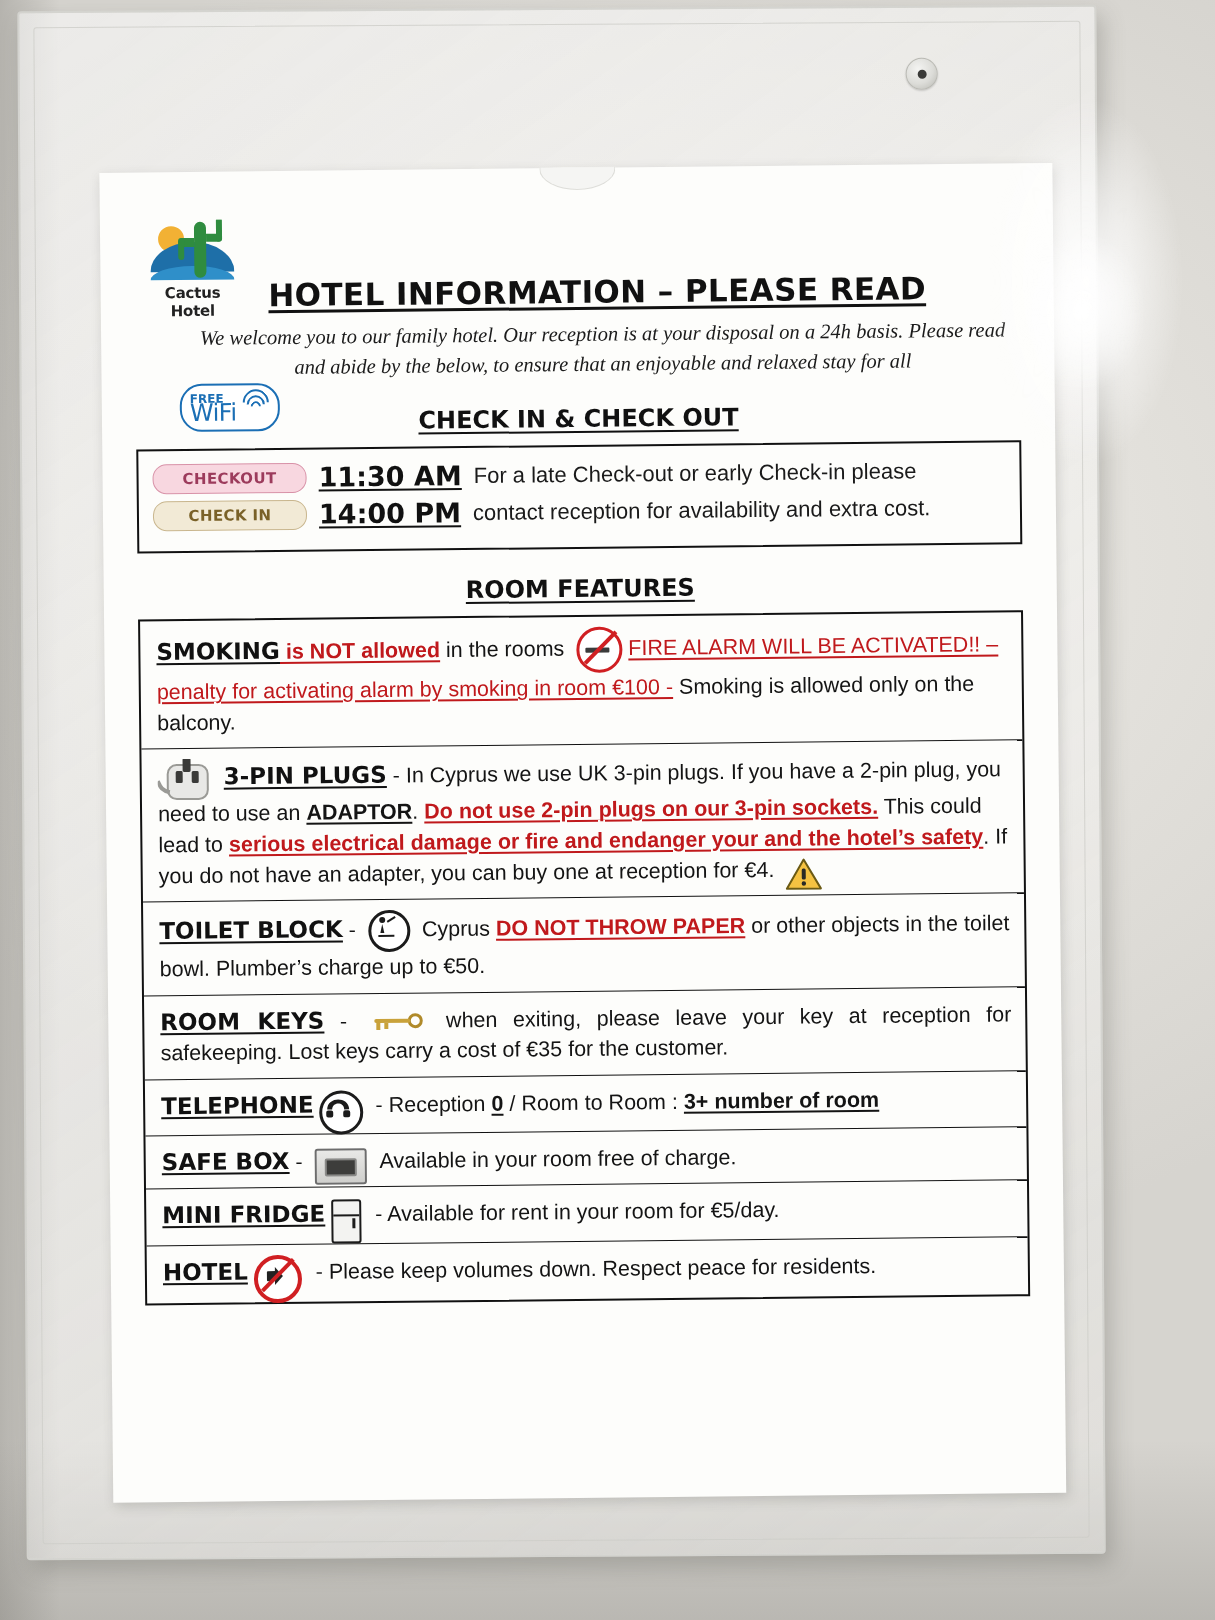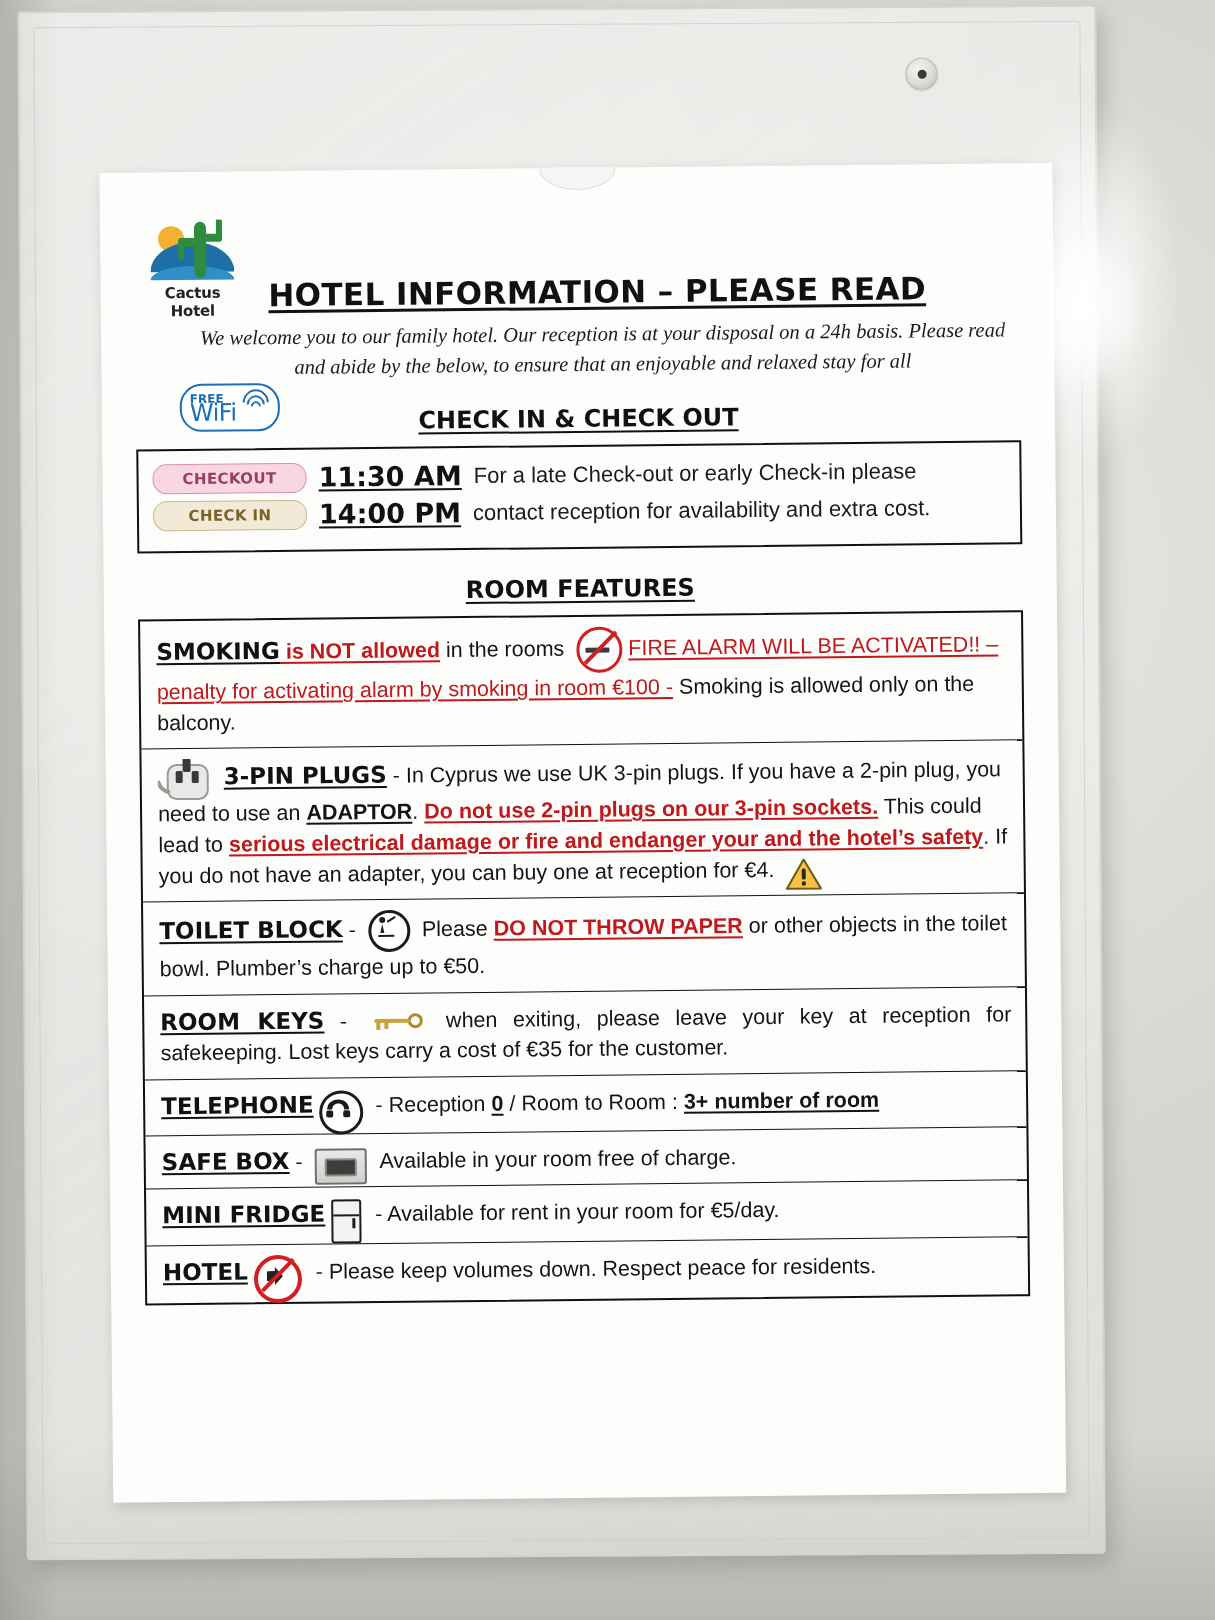--- a/index.html
+++ b/index.html
@@ -577,21 +577,21 @@
       </div>
 
       <div class="frow">
         <span class="lbl">TOILET BLOCK</span><span> - </span><span class="ic ic-toilet">
           <svg width="30" height="30" viewBox="0 0 30 30" style="position:absolute;left:0;top:0" aria-hidden="true">
             <circle cx="11" cy="7" r="3" fill="#1b1b1b"></circle>
             <path d="M11 11 L9 20 L13 20 Z" fill="#1b1b1b"></path>
             <path d="M16 9 L24 4" stroke="#1b1b1b" stroke-width="2"></path>
             <path d="M7 23 L23 23" stroke="#1b1b1b" stroke-width="2"></path>
           </svg>
-        </span><span> Please </span><span class="red-u b">DO NOT THROW PAPER</span><span> or other objects in the toilet bowl. Plumber’s charge up to €50.</span>
+        </span><span> Cyprus </span><span class="red-u b">DO NOT THROW PAPER</span><span> or other objects in the toilet bowl. Plumber’s charge up to €50.</span>
       </div>
 
       <div class="frow justify">
         <span class="lbl">ROOM KEYS</span><span> - </span><span class="ic ic-key">
           <svg width="56" height="24" viewBox="0 0 56 24" aria-hidden="true">
             <circle cx="47" cy="9" r="6" fill="none" stroke="#b08a2a" stroke-width="3"></circle>
             <rect x="6" y="7" width="36" height="4" rx="2" fill="#c9a23a"></rect>
             <rect x="8" y="11" width="4" height="7" fill="#c9a23a"></rect>
             <rect x="16" y="11" width="4" height="6" fill="#c9a23a"></rect>
           </svg>

